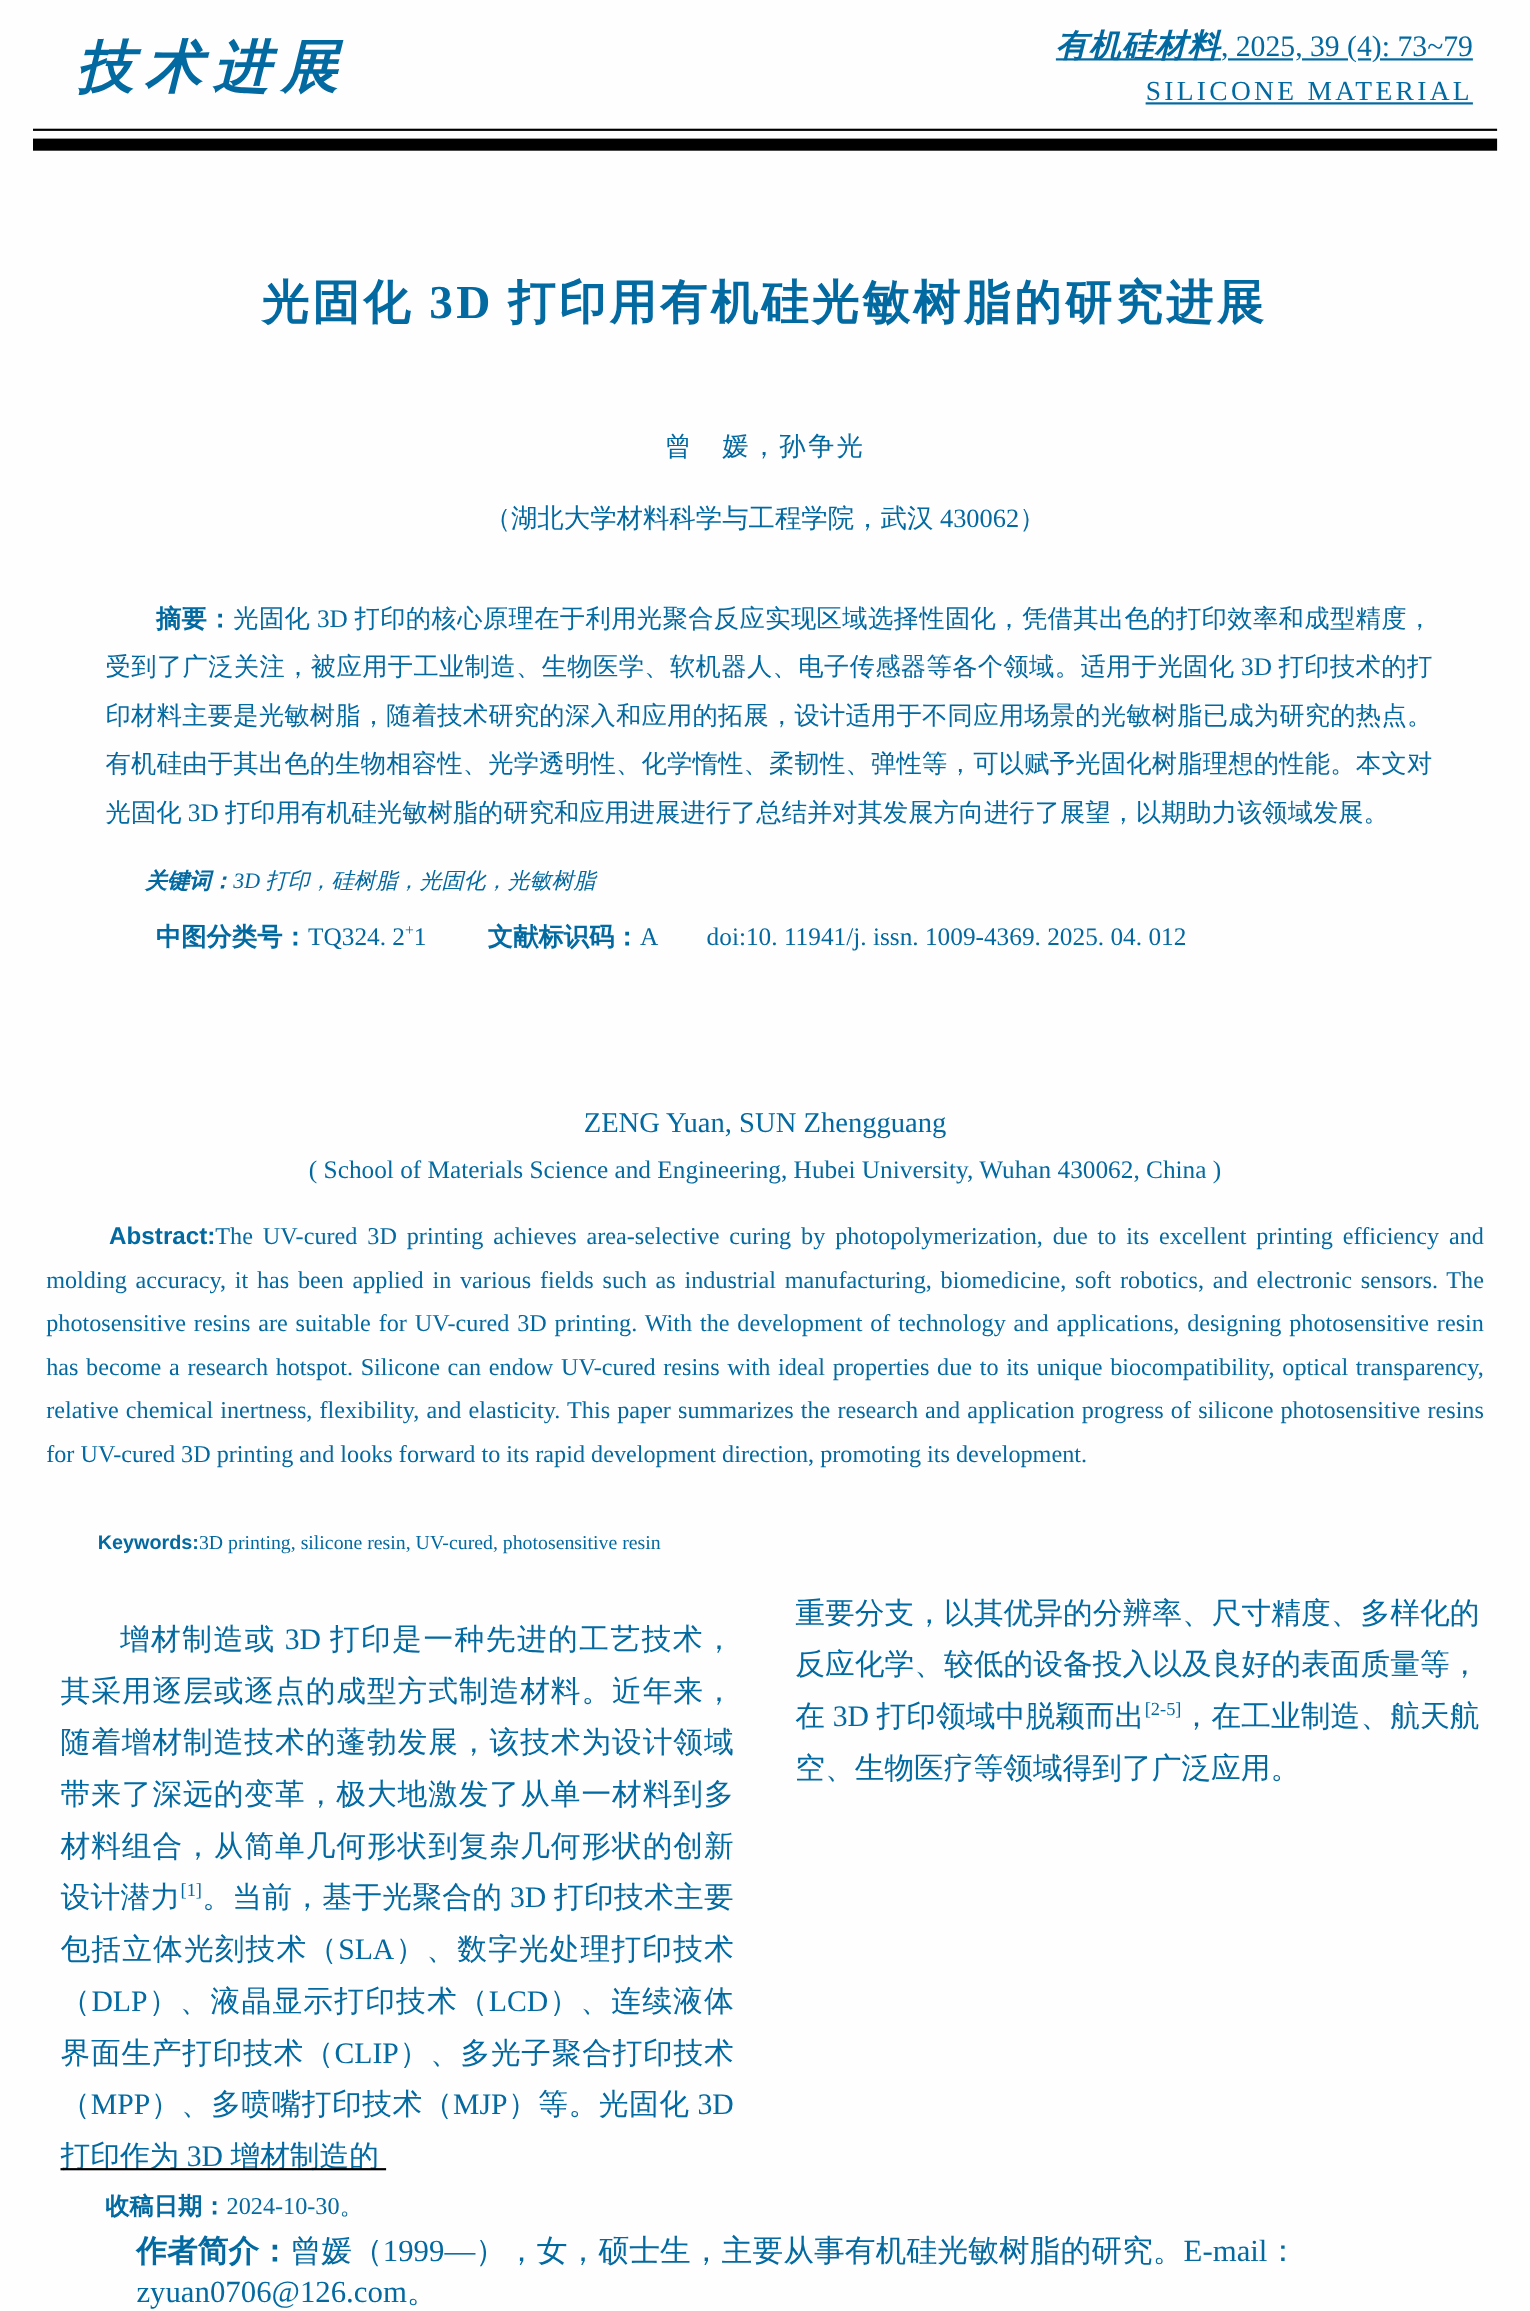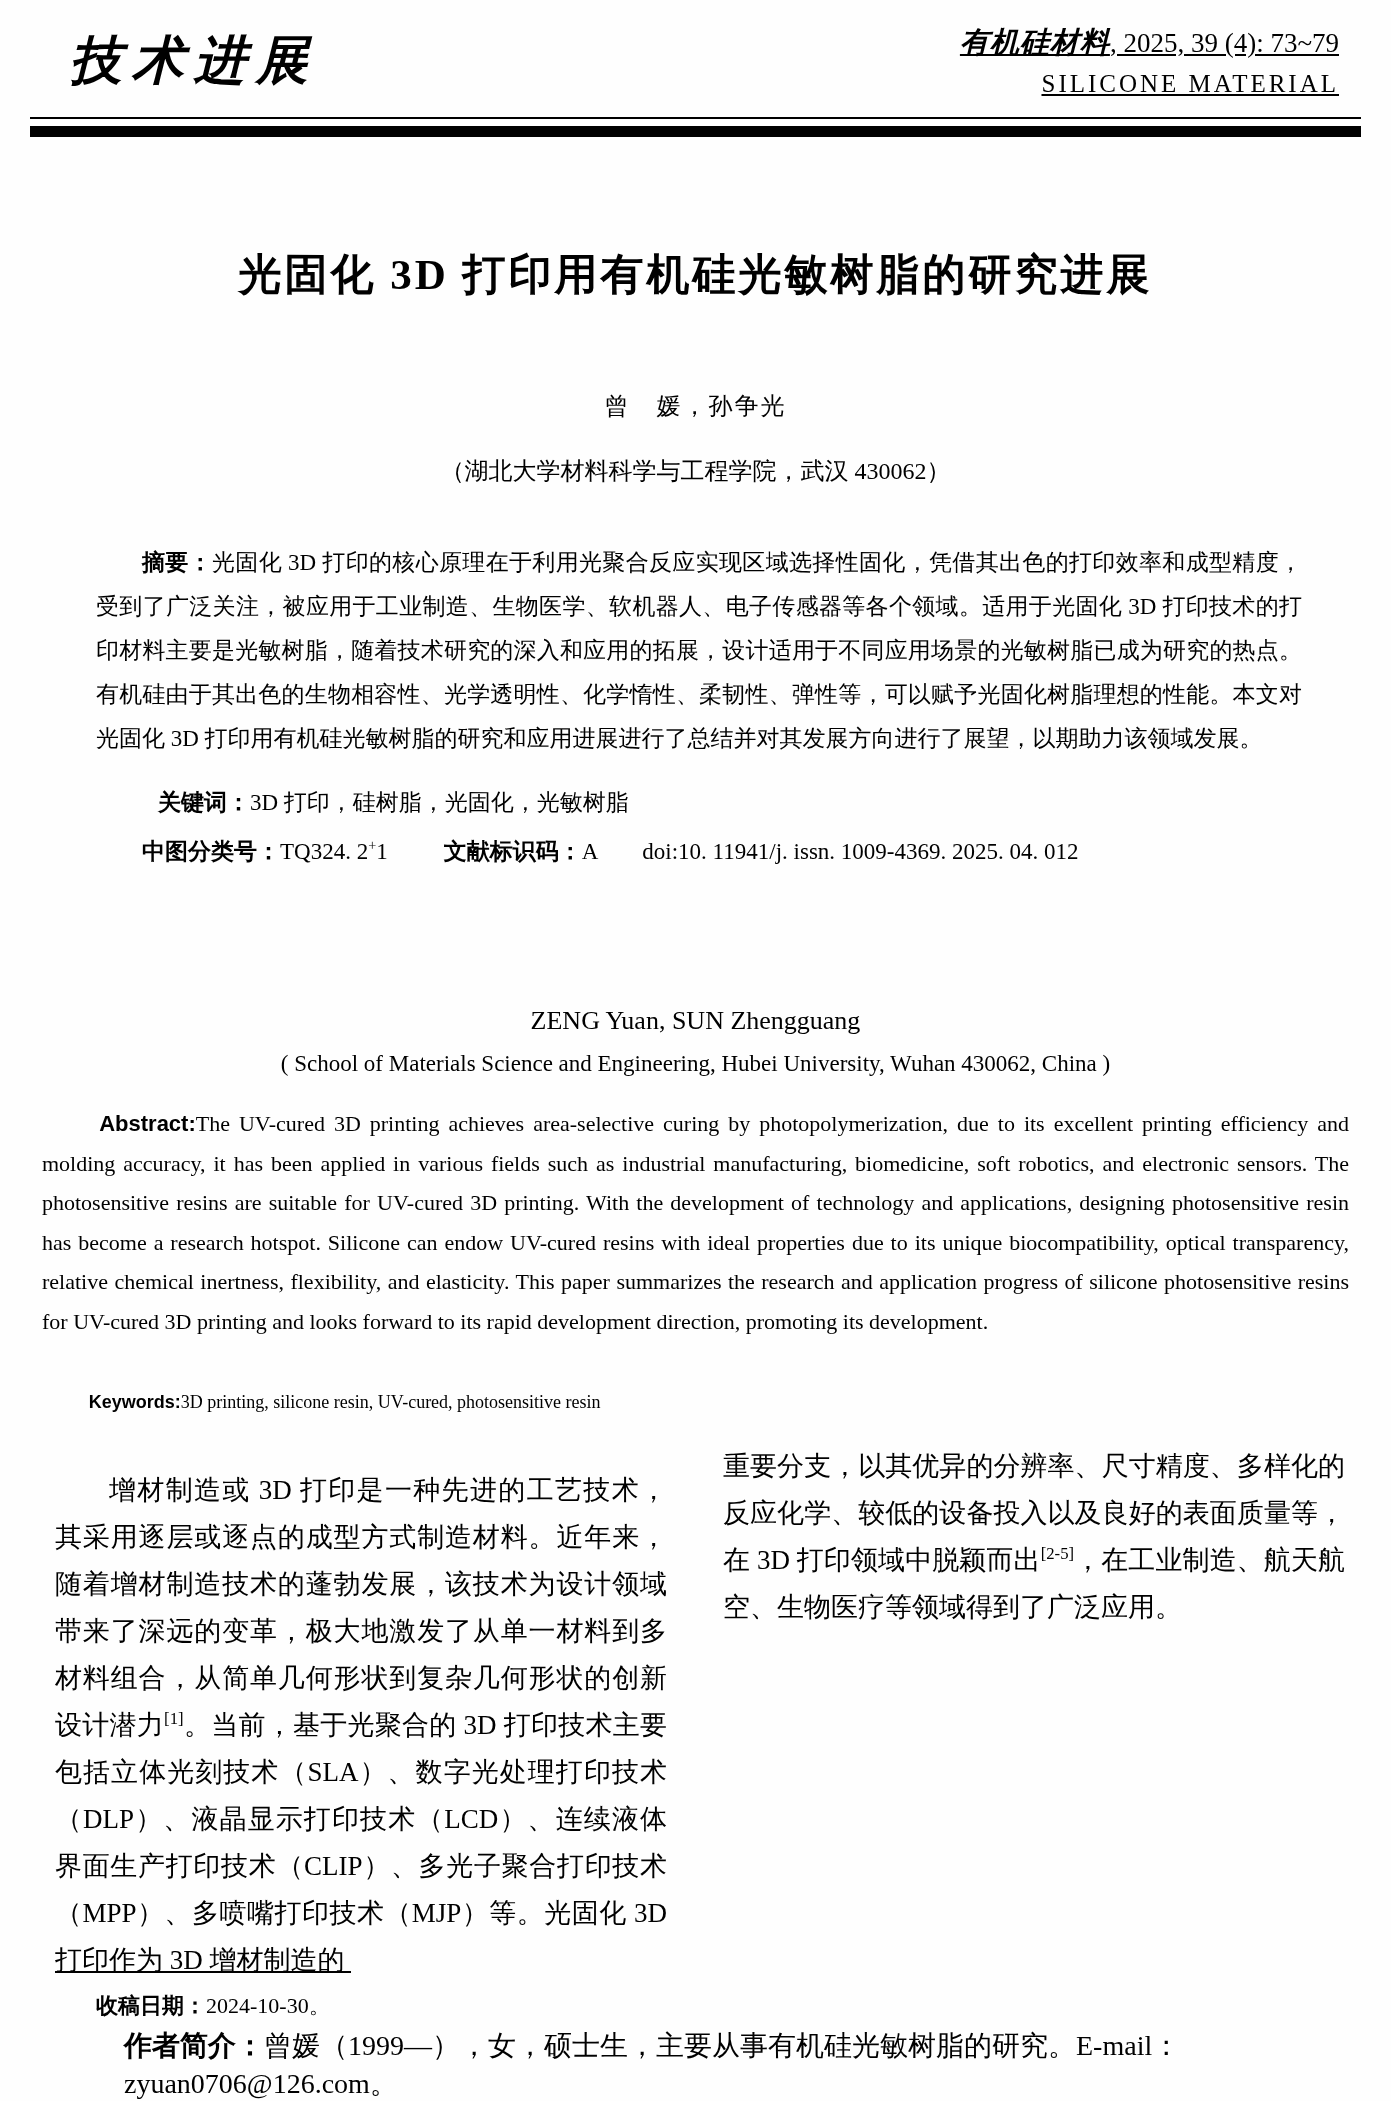--- a/index.html
+++ b/index.html
@@ -1,21 +1,21 @@
 <!DOCTYPE html>
 <html><head>
 <meta charset="utf-8">
 <style>
   html,body{margin:0;padding:0;background:#9a9a9a;}
   .page{
     position:relative;
     width:1391px;height:2101px;
     margin:0 auto;
     background:#fefefe;
-    color:#000000;
+    color:#0369a1;
     font-family:"Liberation Serif","DejaVu Serif",serif;
     overflow:hidden;
   }
   
   .hdr-left{
     position:absolute;left:70px;top:26px;
     font-size:52px;font-weight:bold;font-style:italic;
     letter-spacing:10px;
     font-family:"DejaVu Serif","Liberation Serif",serif;
   }
@@ -28,21 +28,21 @@
 
   
   .title-zh{position:absolute;left:0;width:100%;top:246px;text-align:center;
     font-size:43px;font-weight:bold;letter-spacing:3px;}
   .authors-zh{position:absolute;left:0;width:100%;top:390px;text-align:center;font-size:24px;letter-spacing:2px;}
   .affil-zh{position:absolute;left:0;width:100%;top:455px;text-align:center;font-size:24px;}
 
   .abs-zh{position:absolute;left:96px;width:1206px;top:540px;
     font-size:23px;line-height:44px;text-align:justify;text-indent:2em;}
   .label-hei{font-weight:bold;font-family:"Liberation Sans","DejaVu Sans",sans-serif;}
-  .kw-zh{position:absolute;left:112px;width:1206px;top:787px;font-size:23px;text-indent:2em;}
+  .kw-zh{position:absolute;left:92px;width:1206px;top:787px;font-size:20px;text-indent:2em;font-style:italic;}
   .clc-line{position:absolute;left:96px;width:1270px;top:836px;font-size:23px;text-indent:2em;white-space:nowrap;}
   .gap-lg{display:inline-block;width:56px;}
   .gap-md{display:inline-block;width:44px;}
   sup{font-size:0.62em;line-height:0;}
 
   
   .title-en{position:absolute;left:0;width:100%;top:929px;text-align:center;
     font-size:33px;font-weight:bold;}
   .authors-en{position:absolute;left:0;width:100%;top:1006px;text-align:center;font-size:26px;}
   .affil-en{position:absolute;left:0;width:100%;top:1051px;text-align:center;font-size:23px;}

